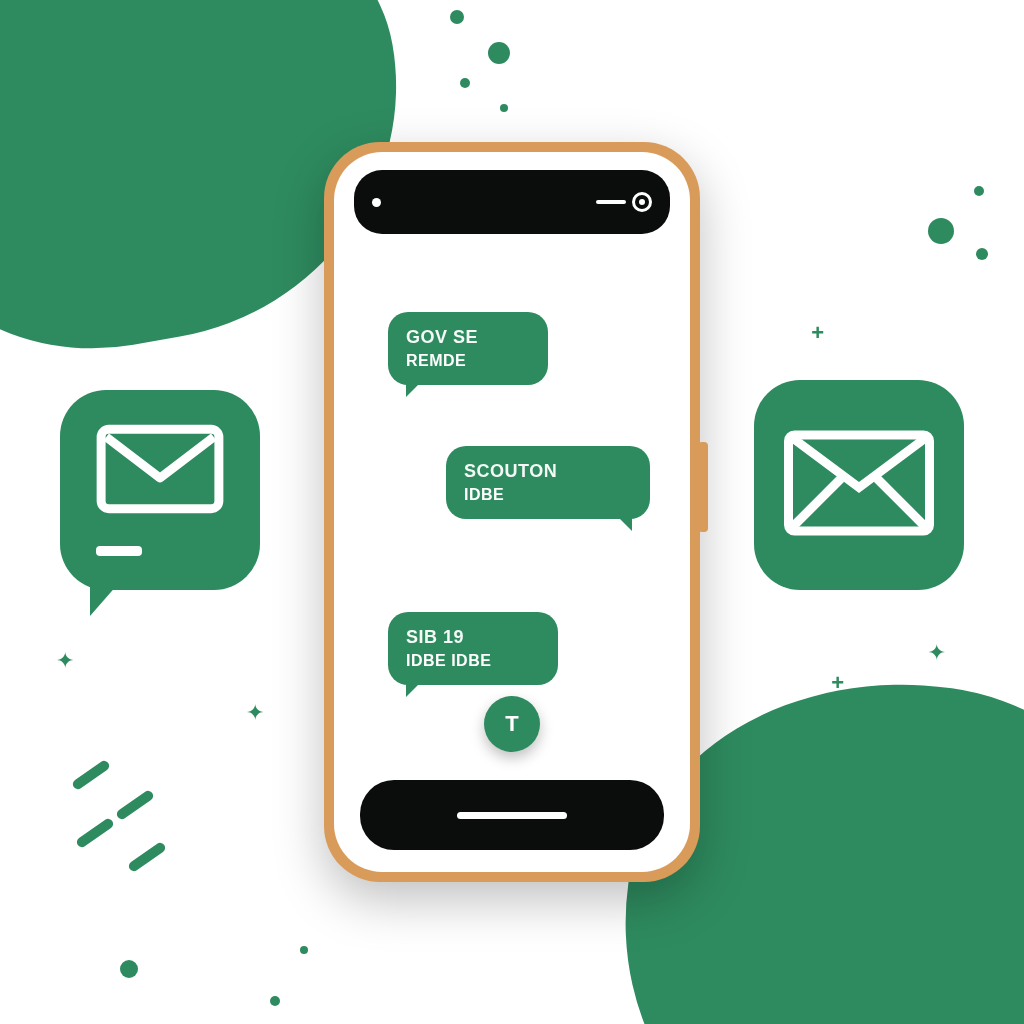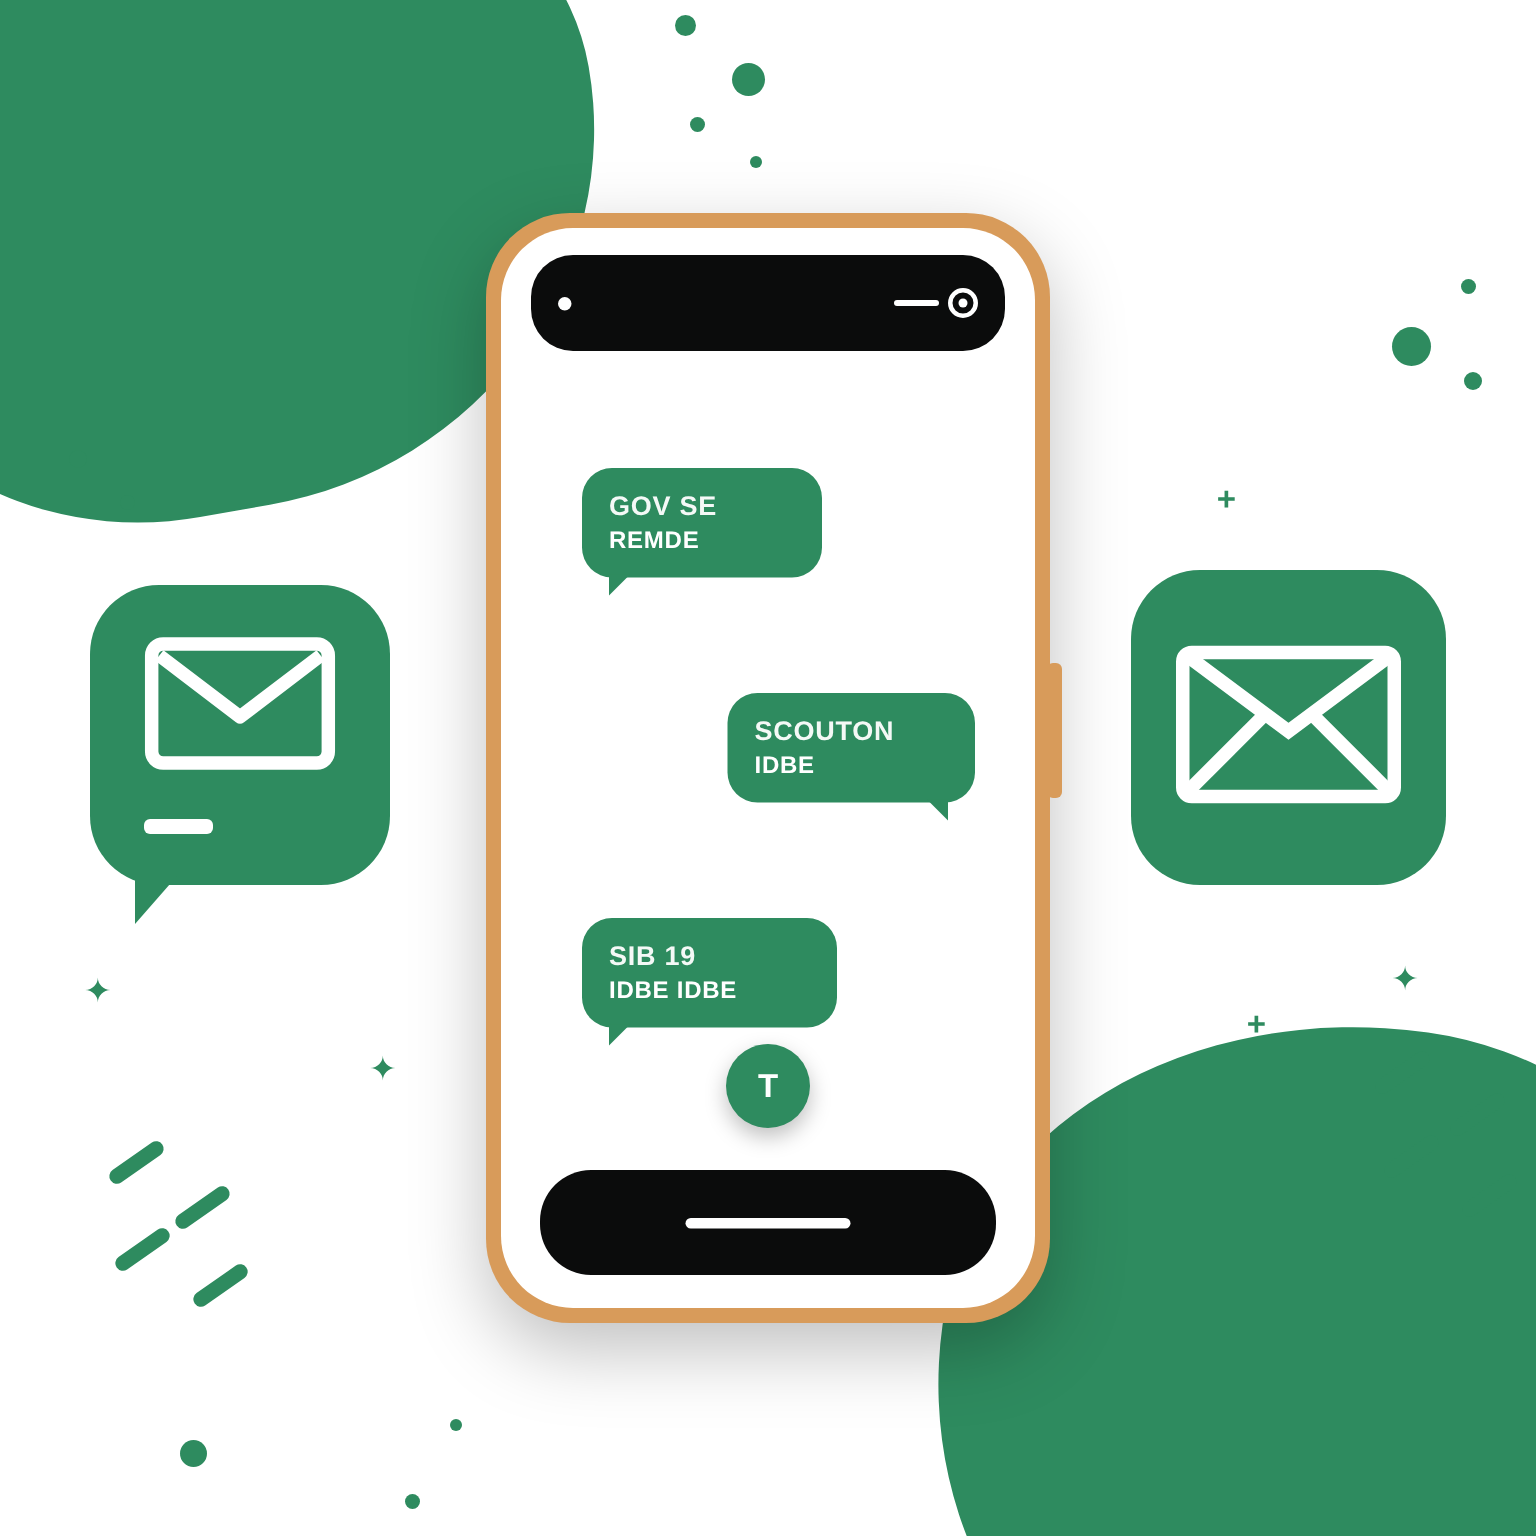--- a/index.html
+++ b/index.html
@@ -116,21 +116,21 @@
   .bubble.right::after {
     content:"";
     position:absolute;
     right:18px;
     bottom:-12px;
     border-width:14px 0 0 14px;
     border-style:solid;
     border-color:#2e8b5f transparent transparent transparent;
   }
   .b1 { left:54px; top:160px; width:160px; }
-  .b2 { right:40px; top:310px; width:165px; }
+  .b2 { right:40px; top:294px; width:204px; }
   .b3 { left:54px; top:460px; width:170px; }
 
   .compose-btn {
     position:absolute;
     left:50%;
     transform:translateX(-50%);
     bottom:120px;
     width:56px;
     height:56px;
     background:#2e8b5f;

